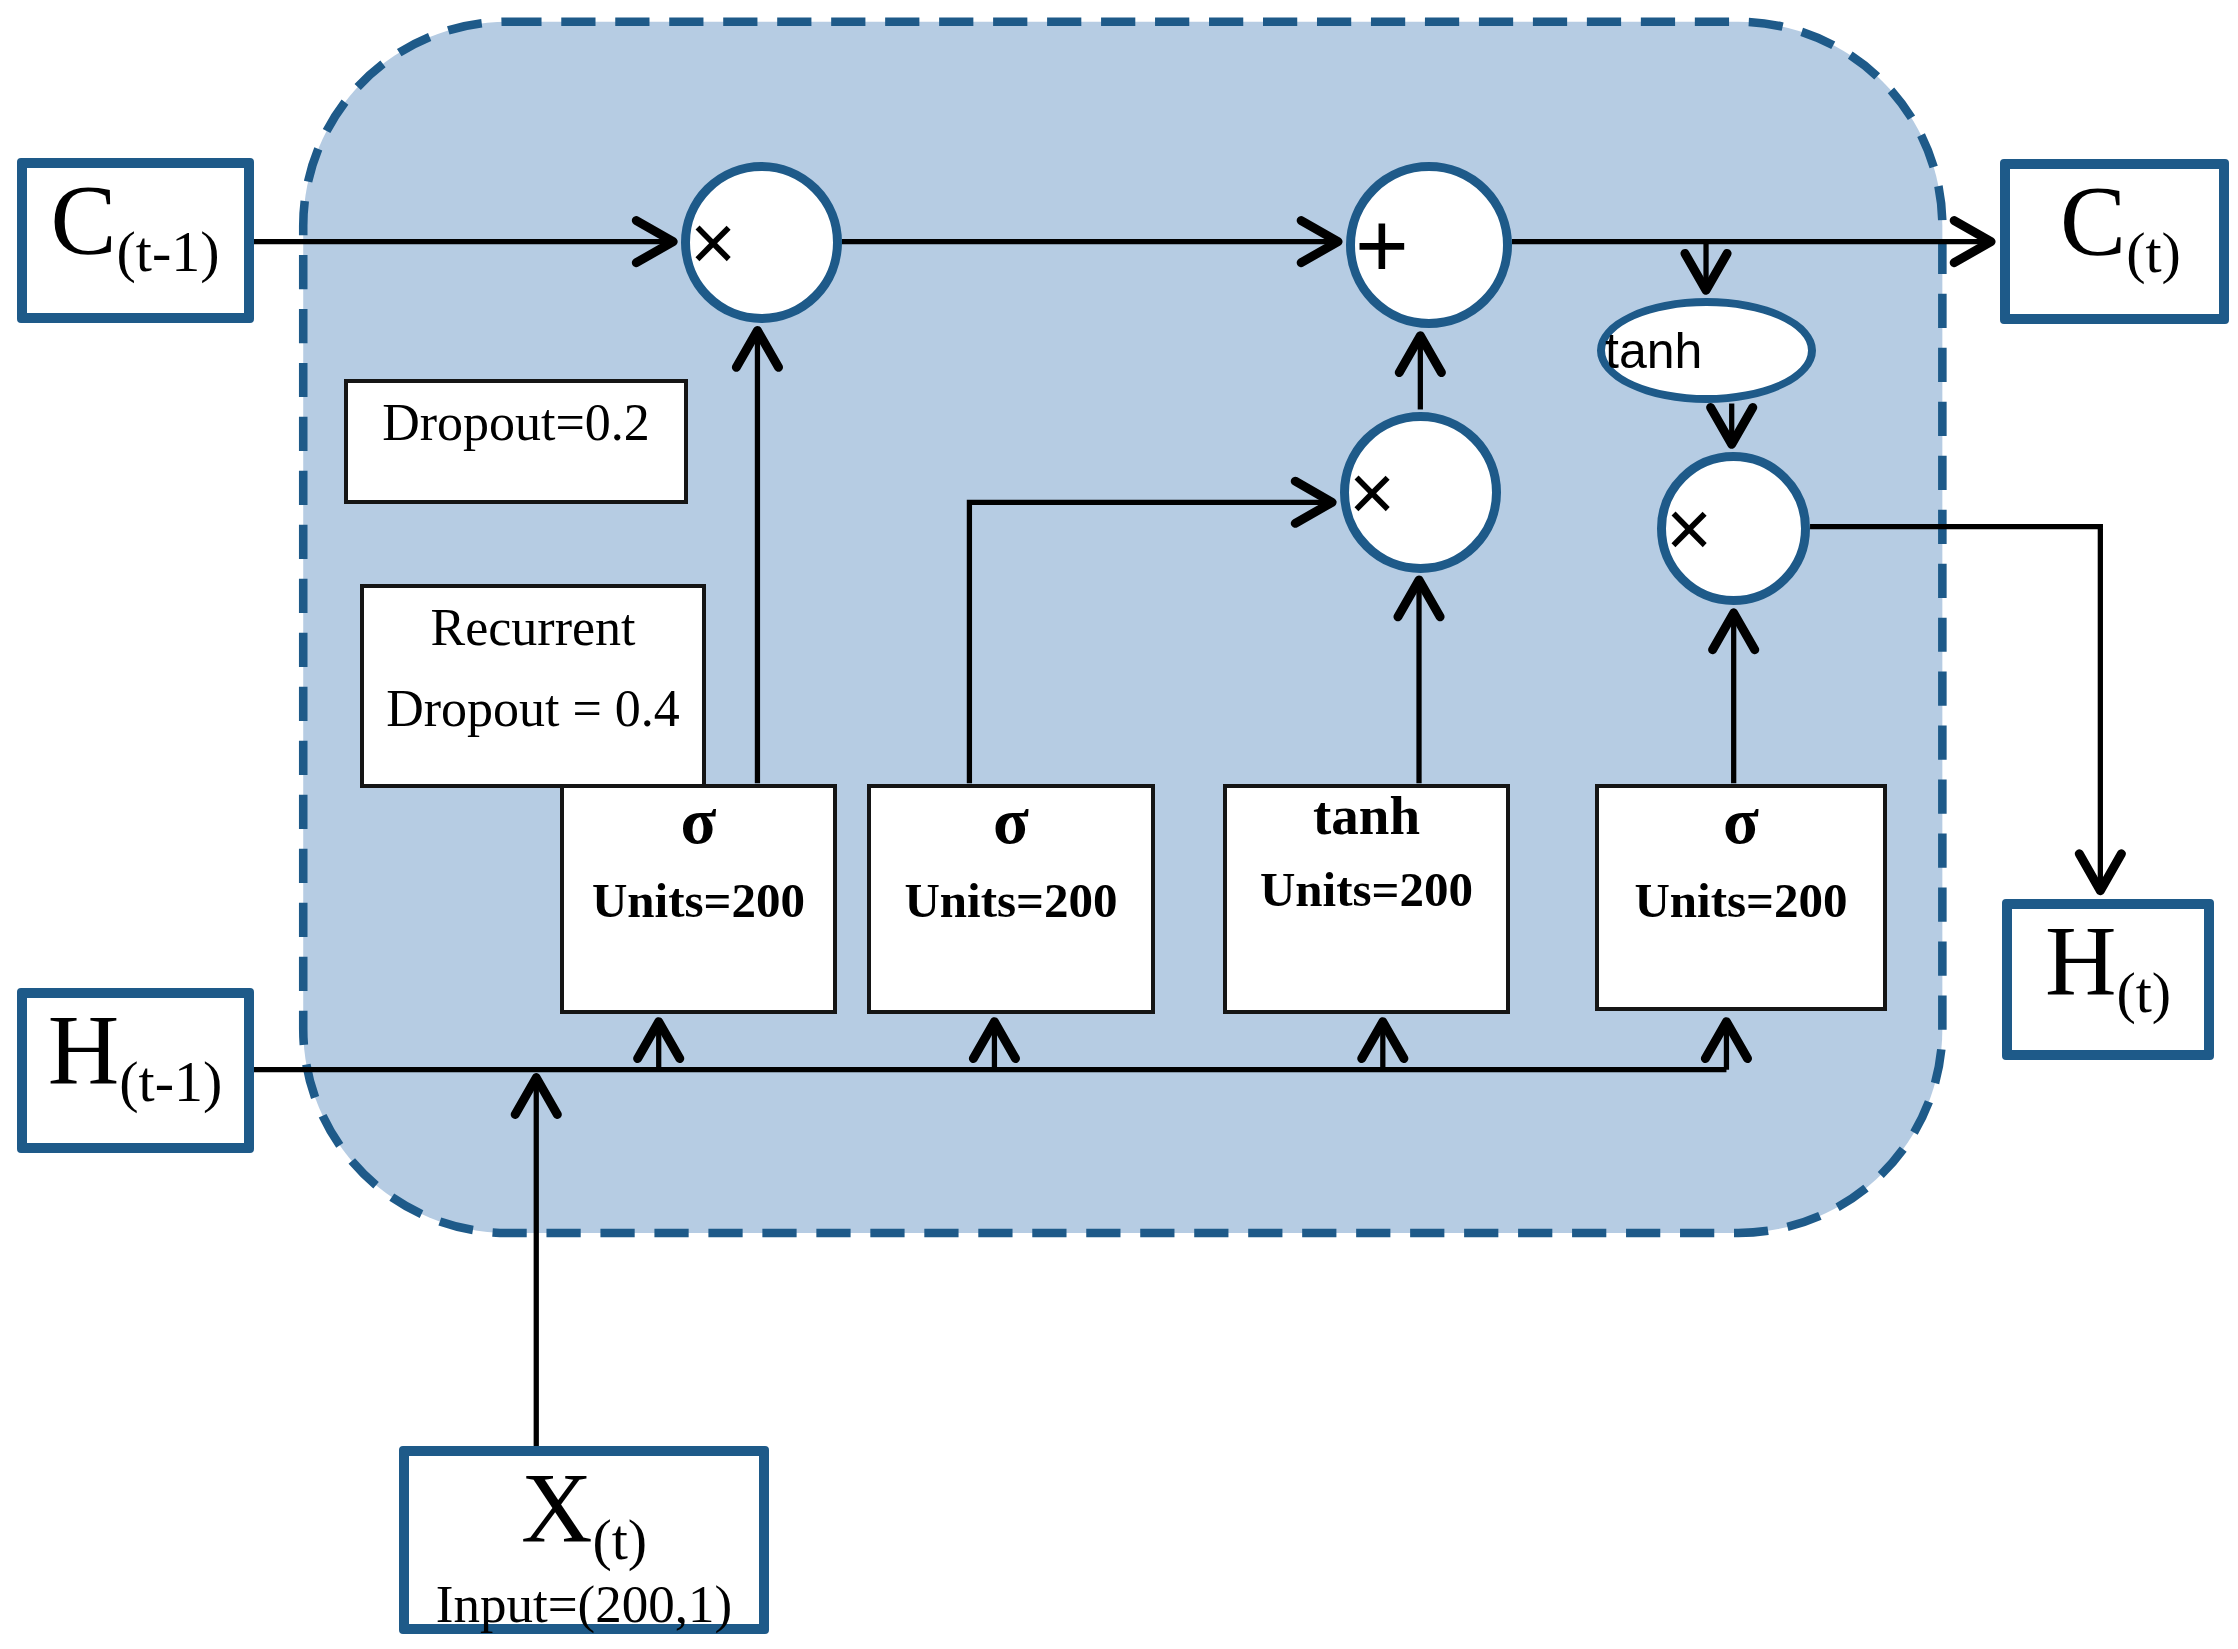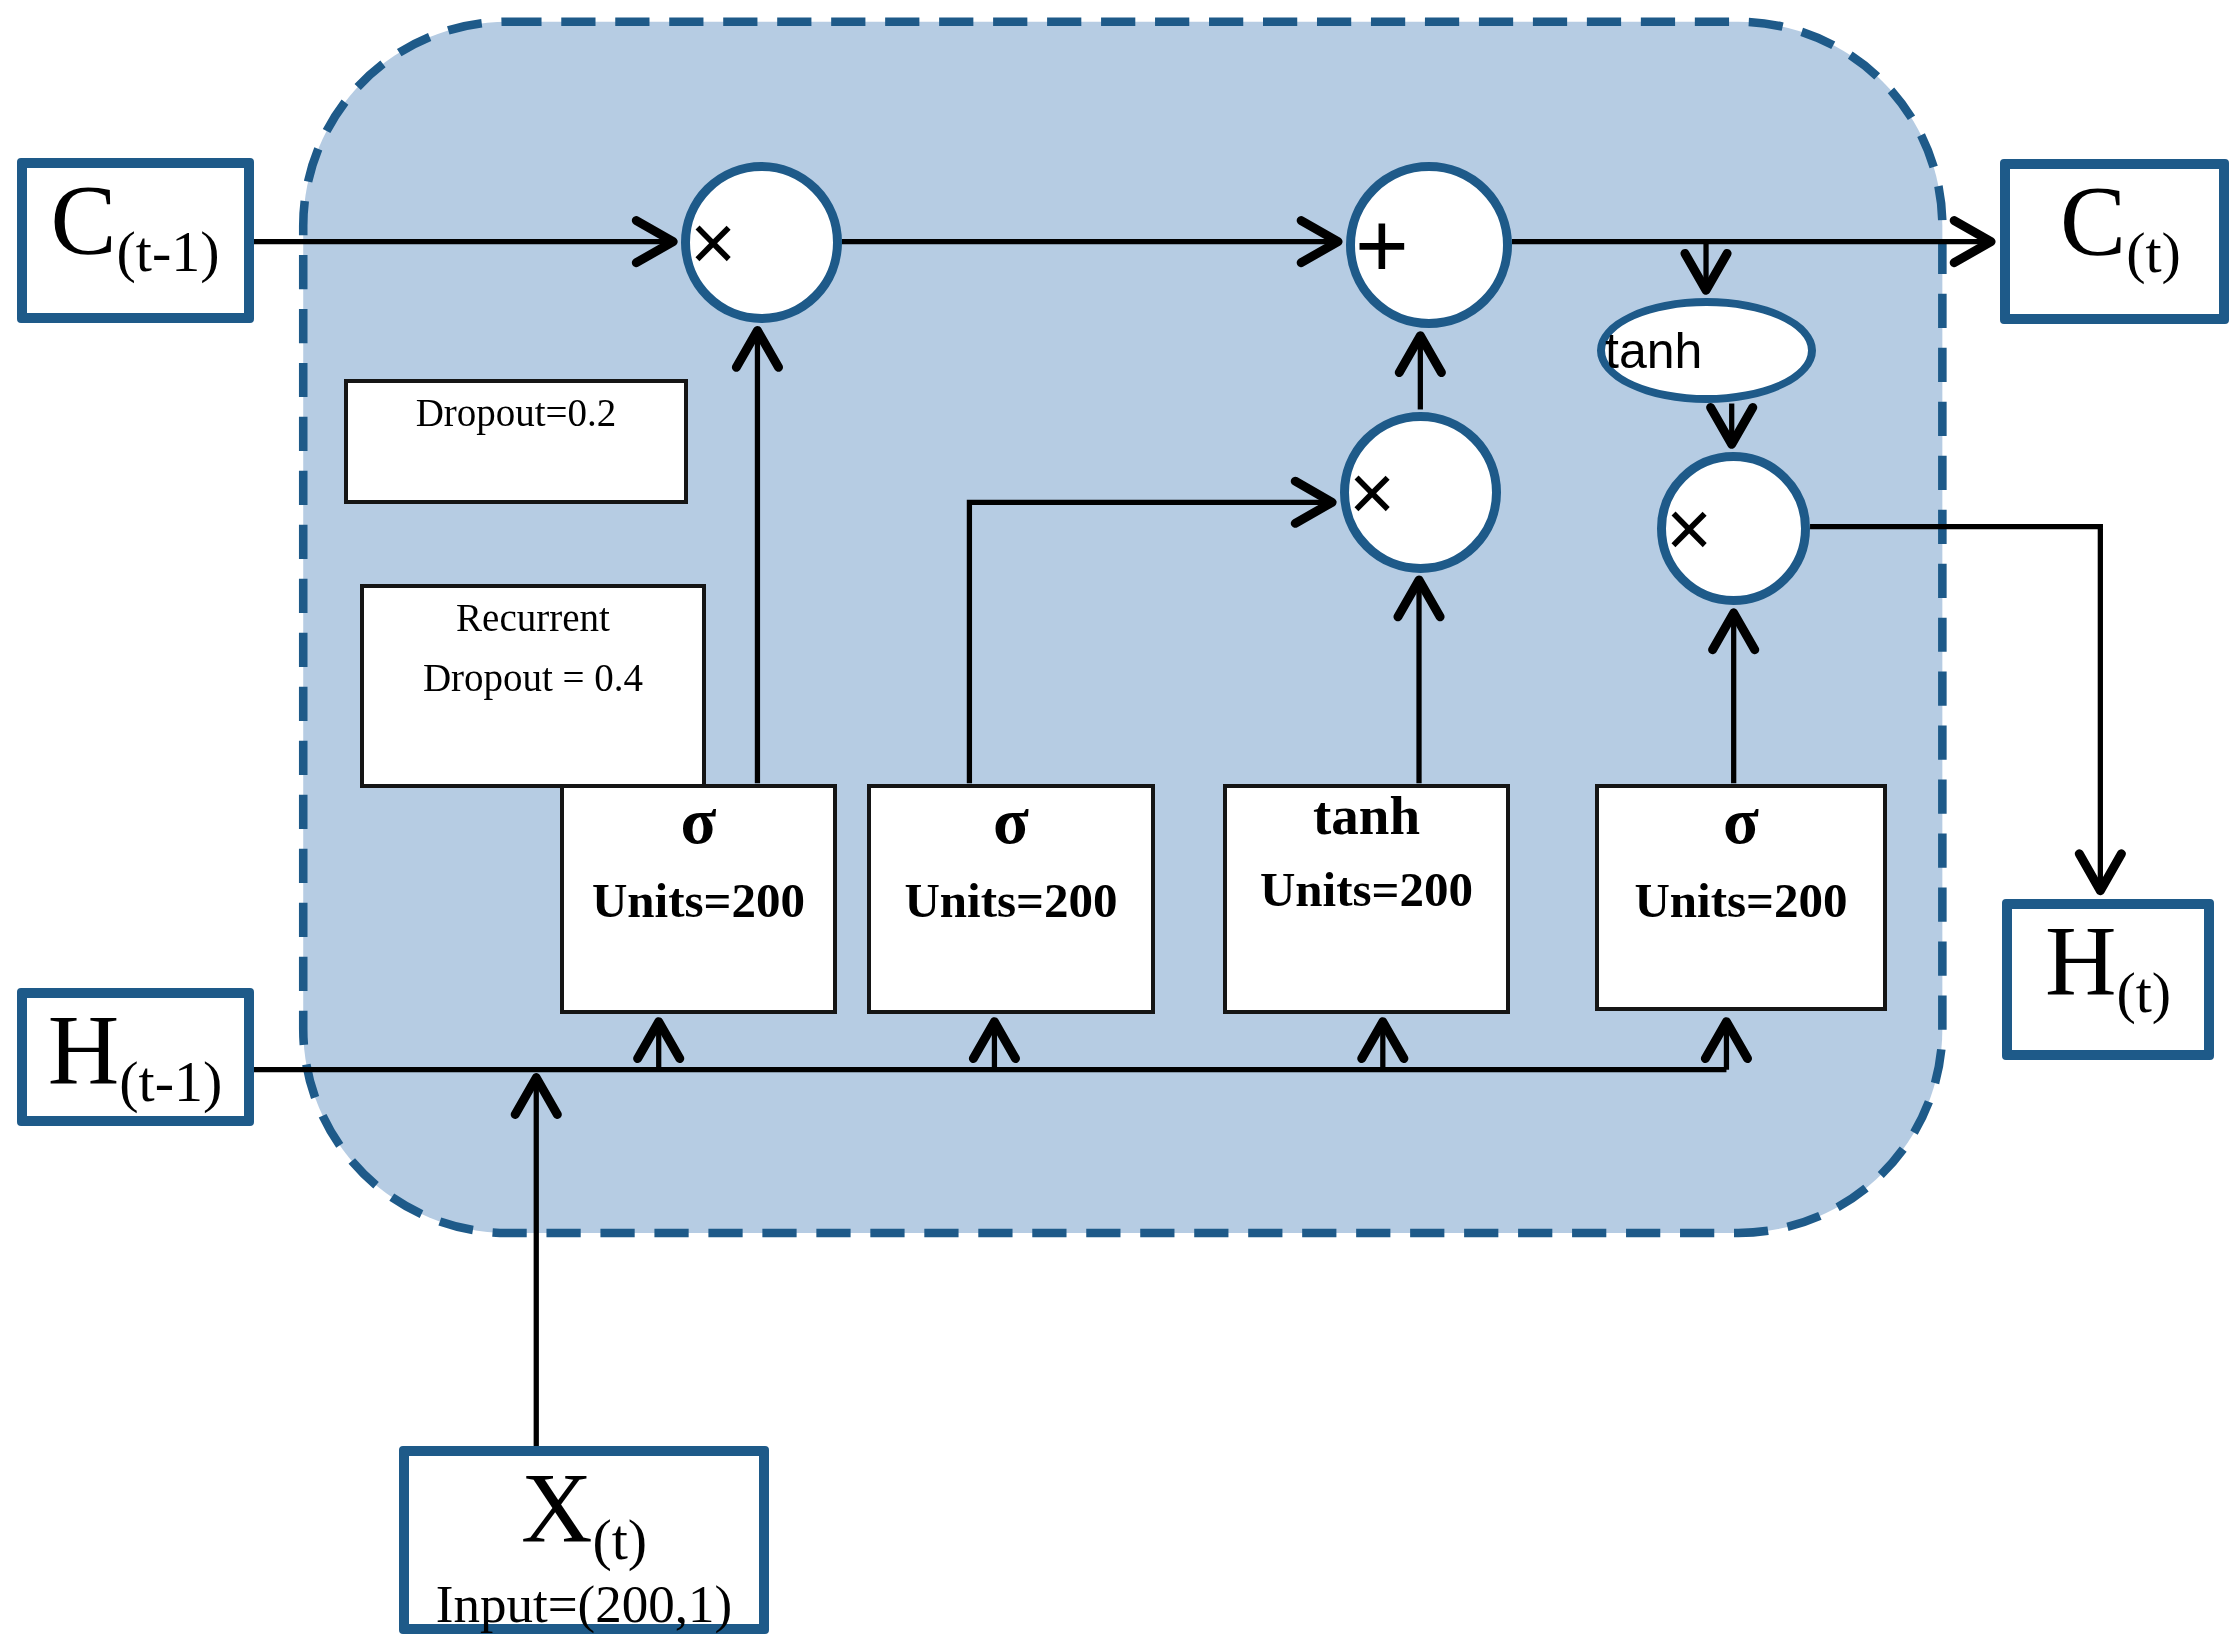--- a/index.html
+++ b/index.html
@@ -38,21 +38,21 @@
   .iobox .detail { font-size: 53px; margin-top: 5.3px; }
   .gatebox {
     border: 4px solid #151515;
     flex-direction: column;
     line-height: 1.0;
   }
   .gatebox .gsym  { font-size: 66px; font-weight: bold; margin-bottom: 22.4px; }
   .gatebox .gunits { font-size: 49px; font-weight: bold; }
   .notebox {
     border: 4px solid #151515;
-    font-size: 39px;
+    font-size: 52px;
     line-height: 1.55;
     flex-direction: column;
   }
   .opcircle {
     border: 9.2px solid #1E5A89;
     border-radius: 50%;
     font-size: 79px;
     font-family: "Liberation Sans", sans-serif;
   }
   .ellipse {
@@ -105,21 +105,21 @@
       <line x1="2622" y1="1625" x2="2622" y2="1552" marker-end="url(#arrow)"></line>
 
       <line x1="814" y1="2199" x2="814" y2="1637" marker-end="url(#arrow)"></line>
     </g>
   </svg>
 
   <div class="node iobox" style="left:16.5px; top:158px; width:237px; height:165px;">
     <div><span class="main">C</span><span class="sub">(t-1)</span></div>
   </div>
 
-  <div class="node iobox" style="left:16.5px; top:988px; width:237px; height:138px;">
+  <div class="node iobox" style="left:16.5px; top:988px; width:237px; height:165px;">
     <div><span class="main">H</span><span class="sub">(t-1)</span></div>
   </div>
 
   <div class="node iobox" style="left:399px; top:1446px; width:370px; height:188px;">
     <div><span class="main">X</span><span class="sub">(t)</span></div>
     <div class="detail">Input=(200,1)</div>
   </div>
 
   <div class="node iobox" style="left:2000px; top:159px; width:229px; height:165px;padding-left:12px;">
     <div><span class="main">C</span><span class="sub">(t)</span></div>

